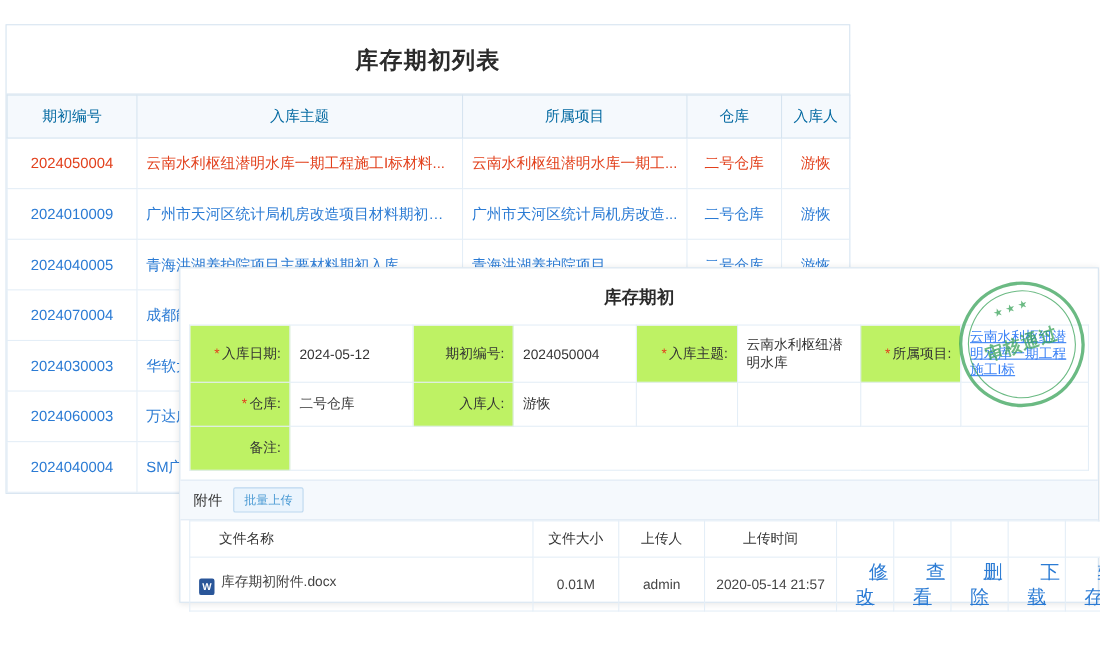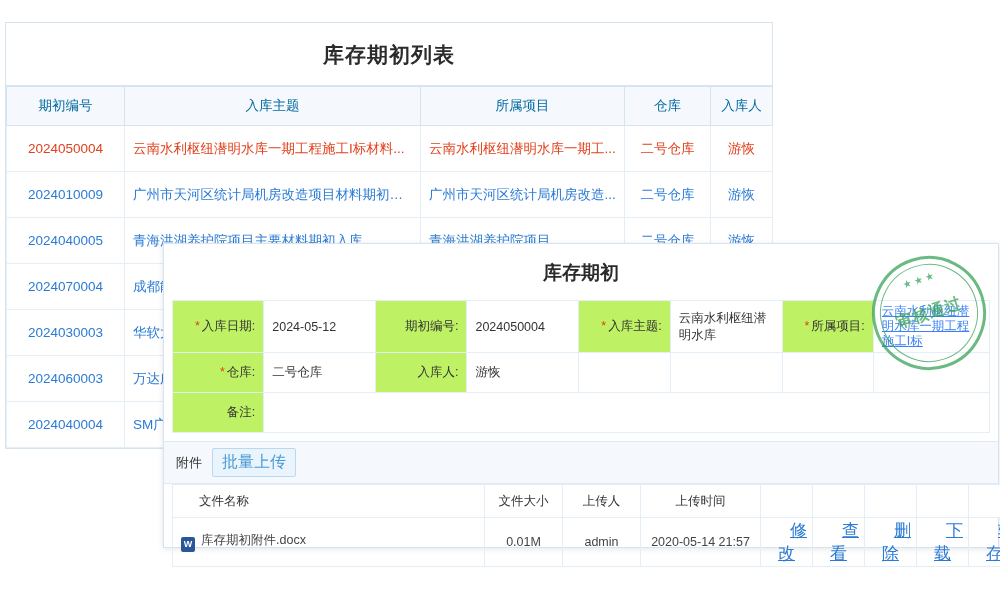--- a/index.html
+++ b/index.html
@@ -81,21 +81,21 @@
     top: 243px;
     width: 836px;
     height: 305px;
     background: #ffffff;
     border: 1px solid #d6e4f0;
     box-sizing: border-box;
     box-shadow: 0 1px 6px rgba(0,0,0,0.10);
   }
   .detail-title {
     text-align: center;
-    font-size: 19px;
+    font-size: 16px;
     font-weight: bold;
     color: #2b2b2b;
     padding: 16px 0 14px 0;
   }
   .section-bar {
     background: #f5f9fd;
     border-top: 1px solid #e0eaf4;
     border-bottom: 1px solid #e0eaf4;
     font-size: 13px;
     color: #333;
@@ -153,21 +153,21 @@
     color: #333;
     display: flex;
     align-items: center;
     gap: 10px;
     margin-top: 8px;
   }
   .btn-upload {
     border: 1px solid #bcd8ef;
     background: #eaf4fd;
     color: #4a9ad4;
-    font-size: 16px;
+    font-size: 11px;
     padding: 3px 9px;
     border-radius: 2px;
     cursor: pointer;
   }
   table.attach-table {
     border-collapse: collapse;
     width: 100%;
     table-layout: fixed;
   }
   table.attach-table th {

